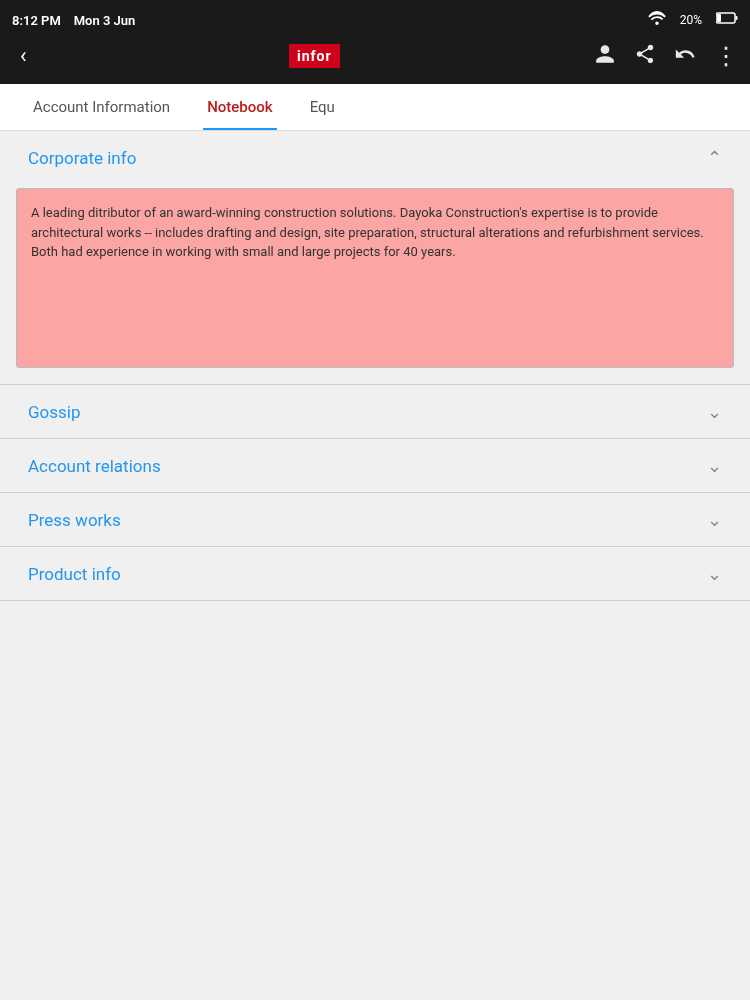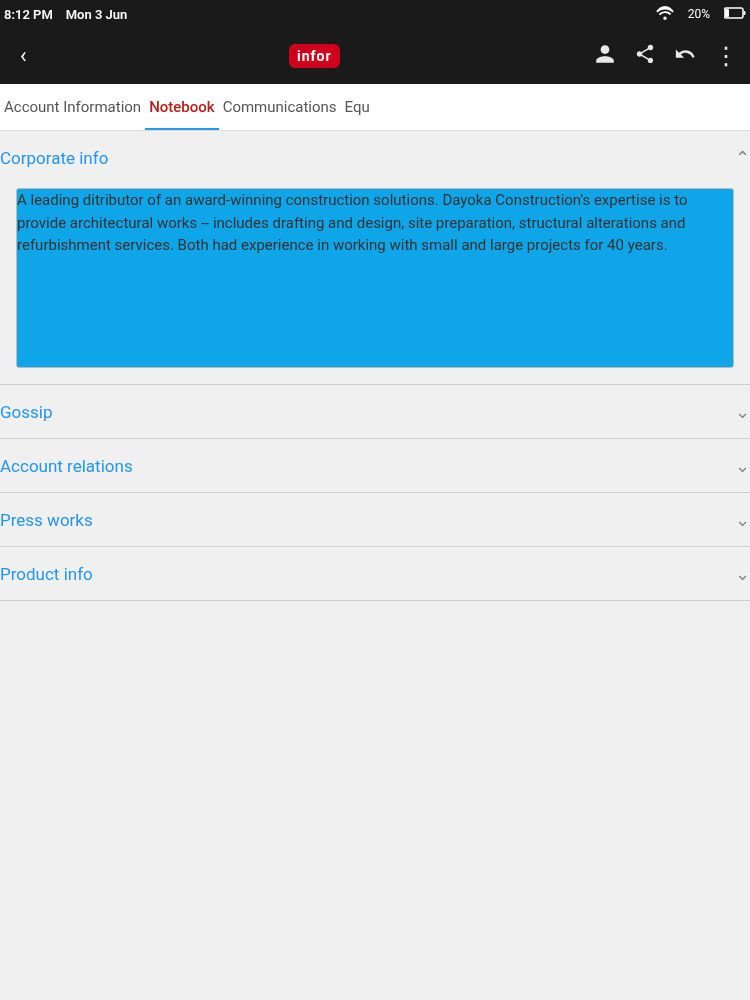--- a/index.html
+++ b/index.html
@@ -11,22 +11,22 @@
       overflow: hidden;
     }
 
     
     .status-bar {
       background: #1a1a1a;
       color: #fff;
       font-size: 13px;
       display: flex;
       justify-content: space-between;
-      align-items: center;
-      padding: 0 4px;
+      align-items: flex-end;
+      padding: 0 12px;
       height: 28px;
     }
     .status-bar-left { font-weight: 600; }
     .status-bar-right {
       display: flex;
       align-items: center;
       gap: 14px;
       font-size: 12px;
     }
 
@@ -45,21 +45,21 @@
       cursor: pointer;
       padding: 4px 8px;
       line-height: 1;
     }
     .infor-logo {
       background: #d0021b;
       color: #fff;
       font-size: 14px;
       font-weight: bold;
       padding: 4px 8px;
-      border-radius: 6px;
+      border-radius: 0;
       letter-spacing: 1px;
       margin-left: auto;
       margin-right: auto;
     }
     .header-actions {
       display: flex;
       align-items: center;
       gap: 18px;
       color: #fff;
     }
@@ -78,20 +78,21 @@
       white-space: nowrap;
     }
     .tabs::-webkit-scrollbar { display: none; }
     .tab {
       padding: 14px 4px;
       font-size: 15px;
       color: #555;
       cursor: pointer;
       position: relative;
       flex-shrink: 0;
+      margin-left: 29px;
     }
     .tab.active {
       color: #b91c1c;
       font-weight: 500;
     }
     .tab.active::after {
       content: '';
       position: absolute;
       bottom: 0;
       left: 0;
@@ -109,21 +110,21 @@
     }
 
     
     .section {
       background: #f0f0f0;
     }
     .section-header {
       display: flex;
       justify-content: space-between;
       align-items: center;
-      padding: 16px 0;
+      padding: 16px 28px;
       cursor: pointer;
     }
     .section-title {
       color: #2196F3;
       font-size: 17px;
       font-weight: 400;
     }
     .chevron {
       color: #888;
       font-size: 18px;
@@ -132,25 +133,26 @@
       height: 1px;
       background: #d0d0d0;
       margin: 0 0;
     }
 
     
     .corporate-body {
       padding: 4px 16px 16px;
     }
     .corporate-textbox {
-      background: #0ea5e9;
+      background: #fca5a5;
       border: 1px solid #bbb;
       border-radius: 3px;
+      padding: 14px;
       min-height: 180px;
-      font-size: 15px;
+      font-size: 13px;
       color: #333;
       line-height: 1.5;
     }
   </style>
 </head>
 <body>
 
 <div class="status-bar">
   <div class="status-bar-left">
     <span>8:12 PM</span>
@@ -198,23 +200,20 @@
 </div>
 
 <div class="tabs">
   <div class="tab">
     <span>Account Information</span>
   </div>
   <div class="tab active">
     <span>Notebook</span>
   </div>
   <div class="tab">
-    <span>Communications</span>
-  </div>
-  <div class="tab">
     <span>Equ</span>
   </div>
 </div>
 
 <div class="content">
 
   <div class="section">
     <div class="section-header">
       <span class="section-title">Corporate info</span>
       <span class="chevron">⌃</span>

